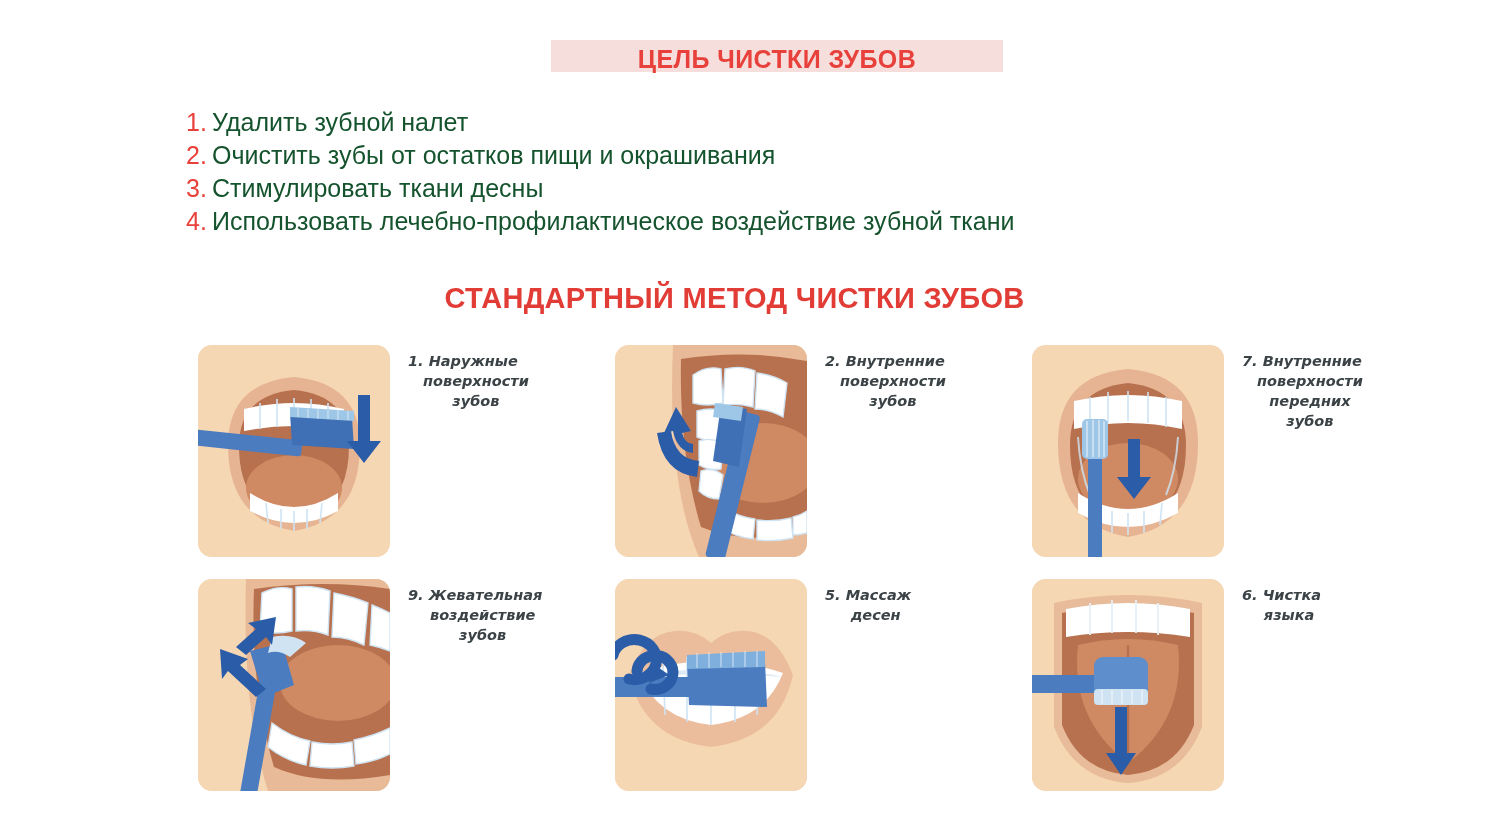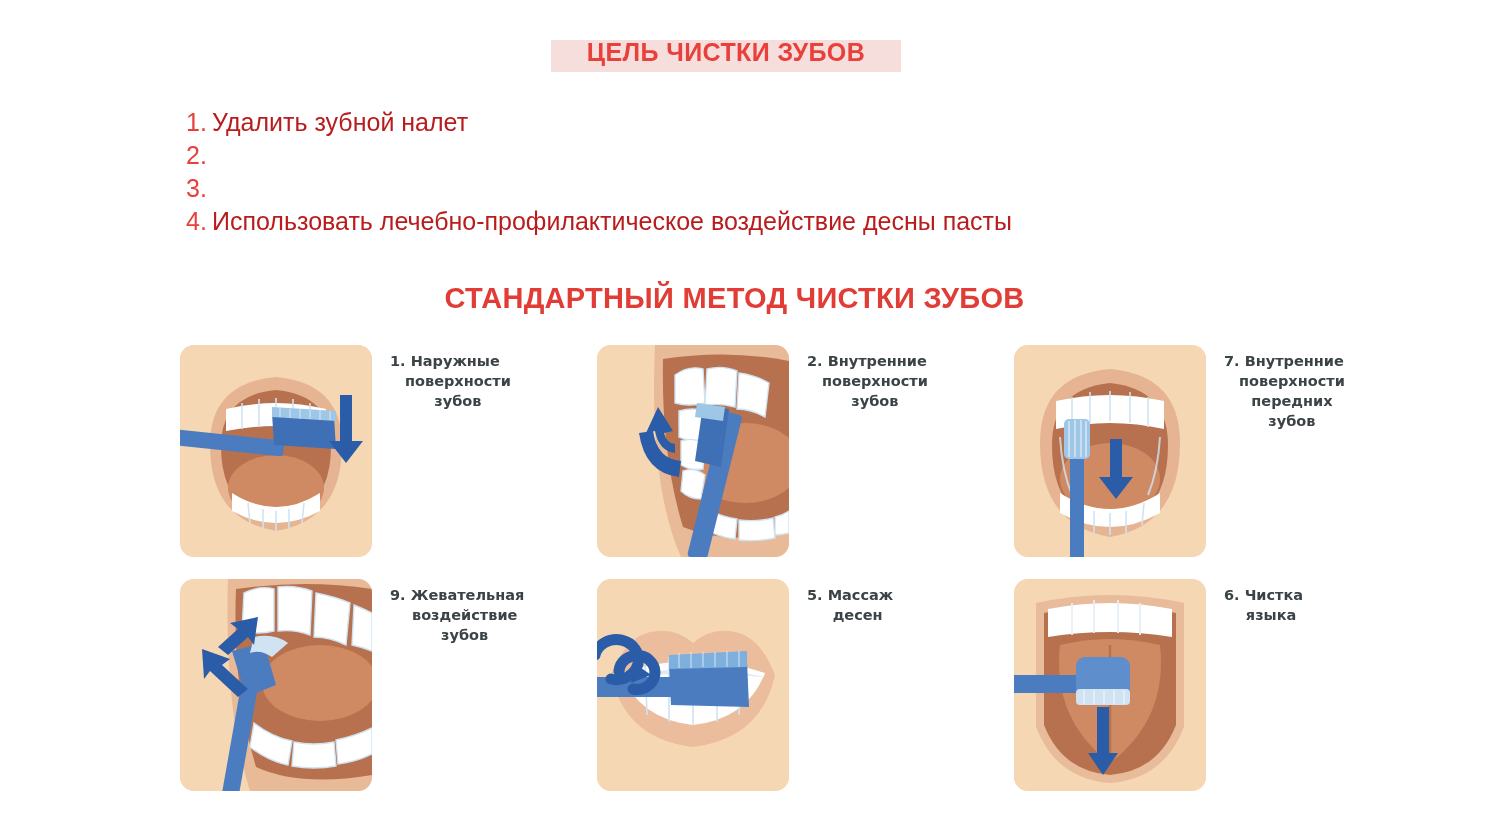--- a/index.html
+++ b/index.html
@@ -13,25 +13,25 @@
     font-family: "Liberation Sans", sans-serif;
     overflow: hidden;
     position: relative;
   }
 
   
   #banner-title {
     position: absolute;
     left: 551px;
     top: 40px;
-    width: 350px;
+    width: 452px;
     height: 32px;
     background: #f6dedd;
     display: flex;
-    align-items: flex-start;
+    align-items: flex-end;
     justify-content: center;
   }
   #banner-title .banner-text {
     color: #e8403a;
     font-size: 25px;
     font-weight: bold;
     letter-spacing: 0.4px;
     line-height: 1;
     white-space: nowrap;
   }
@@ -49,42 +49,43 @@
     font-size: 25px;
     line-height: 33px;
     white-space: nowrap;
   }
   .goal-num {
     color: #e8403a;
     width: 26px;
     flex: 0 0 26px;
   }
   .goal-text {
-    color: #b91c1c;
+    color: #14532d;
   }
 
   
   #section-heading {
     position: absolute;
     left: 0;
     top: 282px;
     width: 1469px;
     text-align: center;
     color: #e13c36;
     font-size: 29px;
     font-weight: bold;
     letter-spacing: 0.3px;
   }
 
   
   #steps-grid {
     position: absolute;
-    left: 180px;
+    left: 198px;
     top: 345px;
     width: 1250px;
+    font-style: italic;
   }
   .steps-row {
     display: flex;
   }
   .step-cell {
     display: flex;
     align-items: flex-start;
     width: 417px;
     flex: 0 0 417px;
   }
@@ -123,27 +124,29 @@
   <span class="banner-text">ЦЕЛЬ ЧИСТКИ ЗУБОВ</span>
 </div>
 
 <div id="goals-list">
   <div class="goal-row">
     <span class="goal-num">1.</span>
     <span class="goal-text">Удалить зубной налет</span>
   </div>
   <div class="goal-row">
     <span class="goal-num">2.</span>
+    <span class="goal-text">Очистить зубы от остатков пищи и окрашивания</span>
   </div>
   <div class="goal-row">
     <span class="goal-num">3.</span>
+    <span class="goal-text">Стимулировать ткани десны</span>
   </div>
   <div class="goal-row">
     <span class="goal-num">4.</span>
-    <span class="goal-text">Использовать лечебно-профилактическое воздействие десны пасты</span>
+    <span class="goal-text">Использовать лечебно-профилактическое воздействие зубной ткани</span>
   </div>
 </div>
 
 <div id="section-heading">СТАНДАРТНЫЙ МЕТОД ЧИСТКИ ЗУБОВ</div>
 
 <div id="steps-grid">
 
   <div class="steps-row">
 
     <div class="step-cell">

